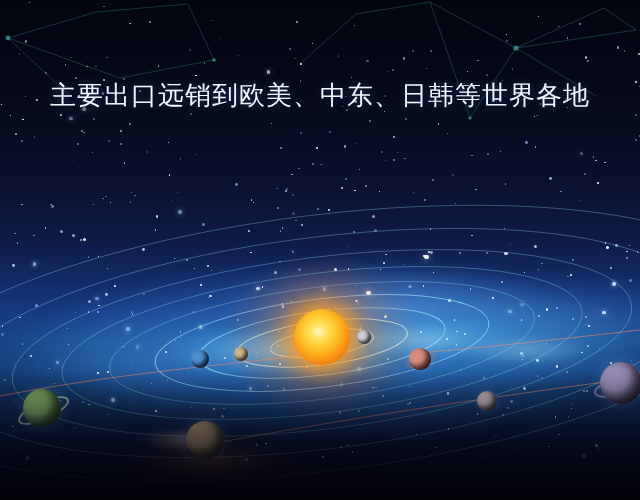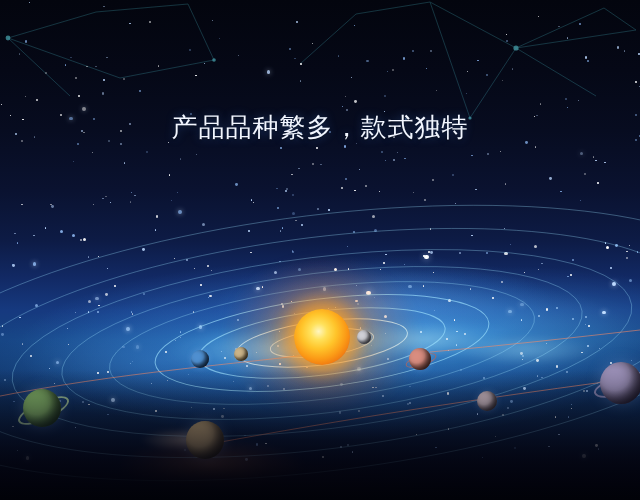--- a/index.html
+++ b/index.html
@@ -702,16 +702,16 @@
       <div class="ring" style="left: 405.15px; top: 354.71px; width: 29.7px; height: 8.58px; border-width: 1.32px; border-color: rgb(176, 100, 90); opacity: 0.85; transform: rotate(-18deg);"></div>
       <div class="planet" style="left: 409px; top: 348px; width: 22px; height: 22px; background: radial-gradient(circle at 35% 32%, rgb(217, 141, 128) 0%, rgb(217, 141, 128) 38%, rgb(125, 70, 63) 78%, rgba(0, 0, 0, 0.85) 100%); box-shadow: rgba(0, 0, 0, 0.65) -3.8px -2.8px 6.6px inset, rgba(160, 200, 255, 0.25) 0px 0px 7.7px;"></div>
       <div class="planet" style="left: 477px; top: 391px; width: 20px; height: 20px; background: radial-gradient(circle at 35% 32%, rgb(201, 182, 189) 0%, rgb(201, 182, 189) 38%, rgb(109, 92, 100) 78%, rgba(0, 0, 0, 0.85) 100%); box-shadow: rgba(0, 0, 0, 0.65) -3.5px -2.5px 6px inset, rgba(160, 200, 255, 0.25) 0px 0px 7px;"></div>
       <div class="ring" style="left: 592.65px; top: 374.81px; width: 56.7px; height: 16.38px; border-width: 2.52px; border-color: rgb(141, 131, 168); opacity: 0.85; transform: rotate(-16deg);"></div>
       <div class="planet" style="left: 600px; top: 362px; width: 42px; height: 42px; background: radial-gradient(circle at 35% 32%, rgb(154, 143, 182) 0%, rgb(154, 143, 182) 38%, rgb(77, 66, 102) 78%, rgba(0, 0, 0, 0.85) 100%); box-shadow: rgba(0, 0, 0, 0.65) -7.3px -5.3px 12.6px inset, rgba(160, 200, 255, 0.25) 0px 0px 14.7px;"></div>
     </div>
 
   <div class="layer" id="foreground"></div>
 
   <div id="text-block">
-    <p class="subline" id="sub1">产品品种繁多，款式独特</p>
+    <p class="subline" id="sub2">主要出口远销到欧美、中东、日韩等世界各地</p>
   </div>
 
 </div>
 
 </body></html>

